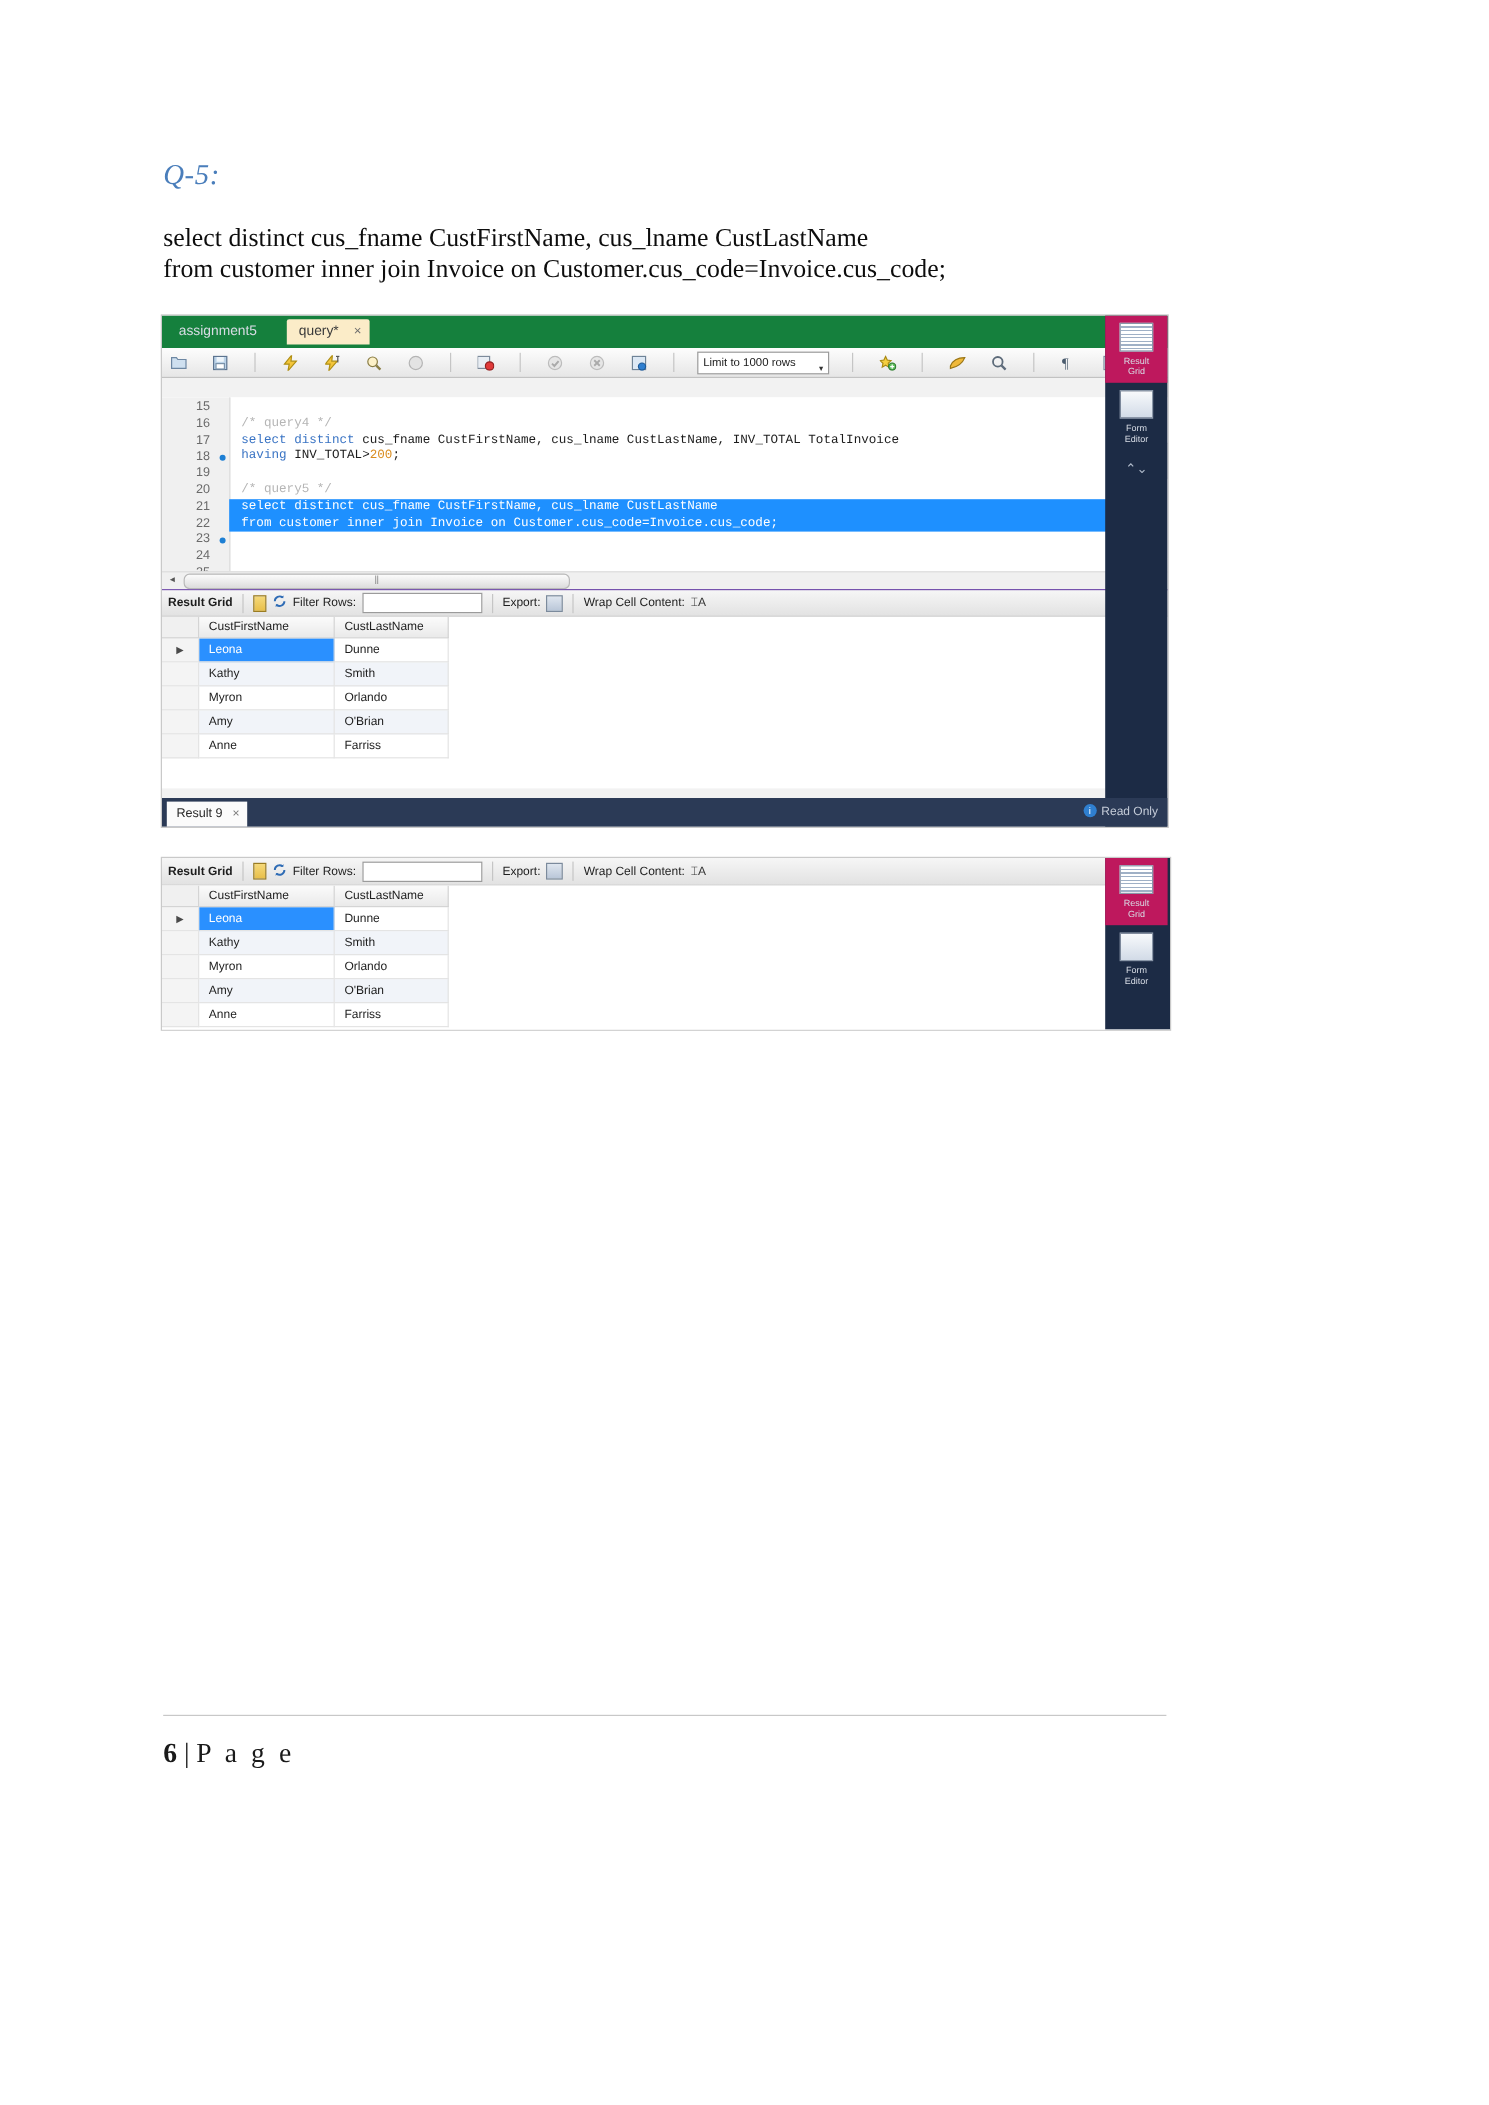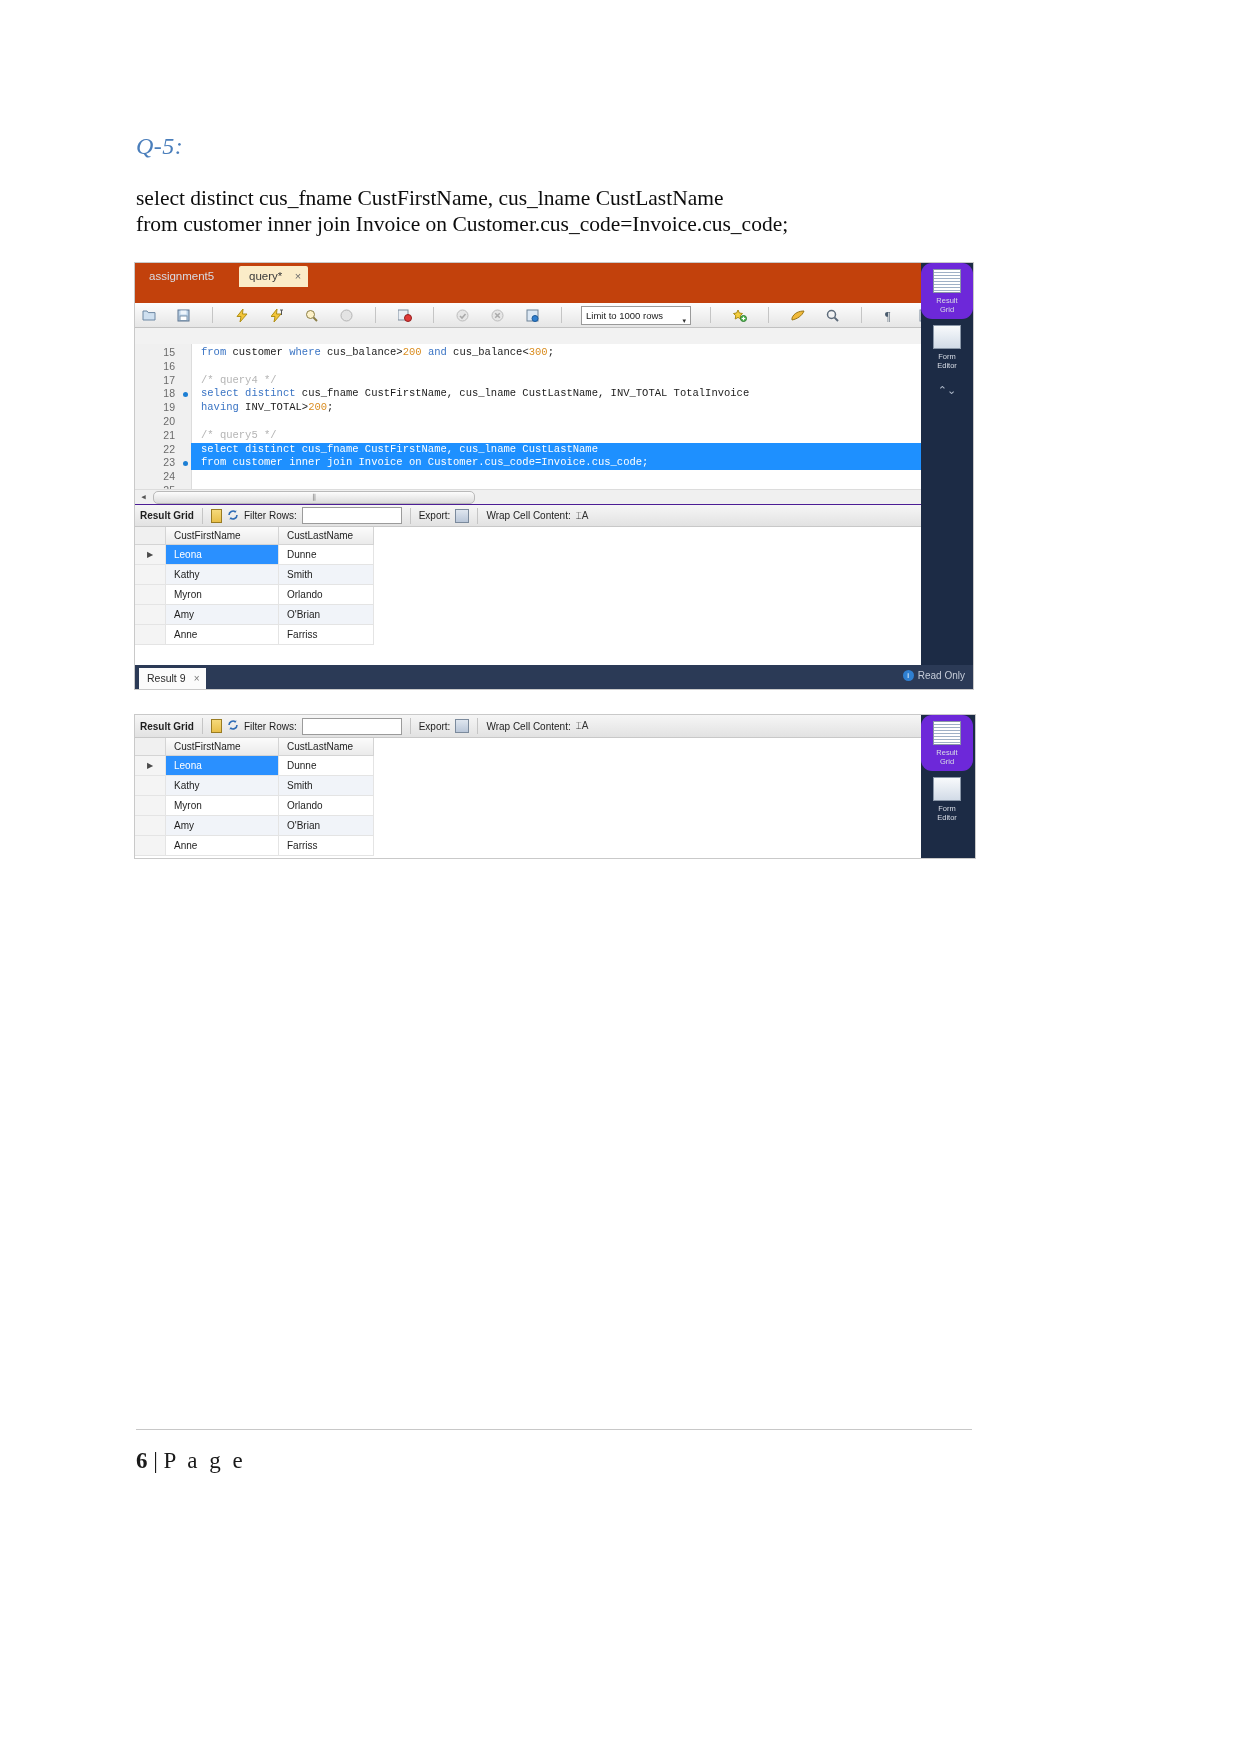--- a/index.html
+++ b/index.html
@@ -30,21 +30,21 @@
 
   
   .wb{
     position:absolute;left:134px;top:262px;width:838px;height:426px;
     background:#f2f2f2;
     border:1px solid #c9c9c9;
     font-family:"Liberation Sans", sans-serif;
     overflow:hidden;
   }
   .wb-tabbar{
-    height:40px;background:#c2410c;position:relative;
+    height:27px;background:#15803d;position:relative;
   }
   .wb-tab{
     position:absolute;top:3px;height:21px;line-height:21px;
     font-size:11.5px;padding:0 10px;color:#e8e8e8;
   }
   .wb-tab.t1{left:4px;color:#d8dce5;}
   .wb-tab.t2{
     left:104px;background:#fbecc8;color:#3a3a3a;
     border-top-left-radius:2px;border-top-right-radius:2px;
     padding-right:26px;
@@ -194,21 +194,21 @@
     border:1px solid #8a97a8;
   }
   .strip-ico.grid{
     background:
       repeating-linear-gradient(#ffffff 0 2px,#9fb0c6 2px 3px),
       #e8eef6;
   }
   .strip-ico.form{
     background:linear-gradient(#f8fafc,#d2dbe7);
   }
-  .strip-sel{background:#6d28d9;border-radius:11px;}
+  .strip-sel{background:#be185d;}
   .strip-chev{
     width:52px;padding:9px 0;text-align:center;color:#aeb9c9;font-size:11px;
   }
 
   
   .wb-status{
     position:absolute;left:0;right:0;bottom:0;height:24px;
     background:#2b3a56;
   }
   .res-tab{
@@ -408,21 +408,20 @@
             <span class="ln-no">24</span>
           </div>
           <div class="ln-row">
             <span class="ln-no">25</span>
           </div>
           <div class="ln-row">
             <span class="ln-no">26</span>
           </div>
         </div>
       <div class="code" id="code-lines" style="top:2px;">
-          <div class="cl"><span class="kw">from </span><span class="pl">customer </span><span class="kw">where </span><span class="pl">cus_balance&gt;</span><span class="num">200</span><span class="kw"> and </span><span class="pl">cus_balance&lt;</span><span class="num">300</span><span class="pl">;</span></div>
           <div class="cl">&nbsp;</div>
           <div class="cl"><span class="cmt">/* query4 */</span></div>
           <div class="cl"><span class="kw">select distinct </span><span class="pl">cus_fname CustFirstName, cus_lname CustLastName, INV_TOTAL TotalInvoice</span></div>
           <div class="cl"><span class="kw">having </span><span class="pl">INV_TOTAL&gt;</span><span class="num">200</span><span class="pl">;</span></div>
           <div class="cl">&nbsp;</div>
           <div class="cl"><span class="cmt">/* query5 */</span></div>
           <div class="cl sel"><span class="pl">select distinct cus_fname CustFirstName, cus_lname CustLastName</span></div>
           <div class="cl sel"><span class="pl">from customer inner join Invoice on Customer.cus_code=Invoice.cus_code;</span></div>
           <div class="cl">&nbsp;</div>
           <div class="cl">&nbsp;</div>

